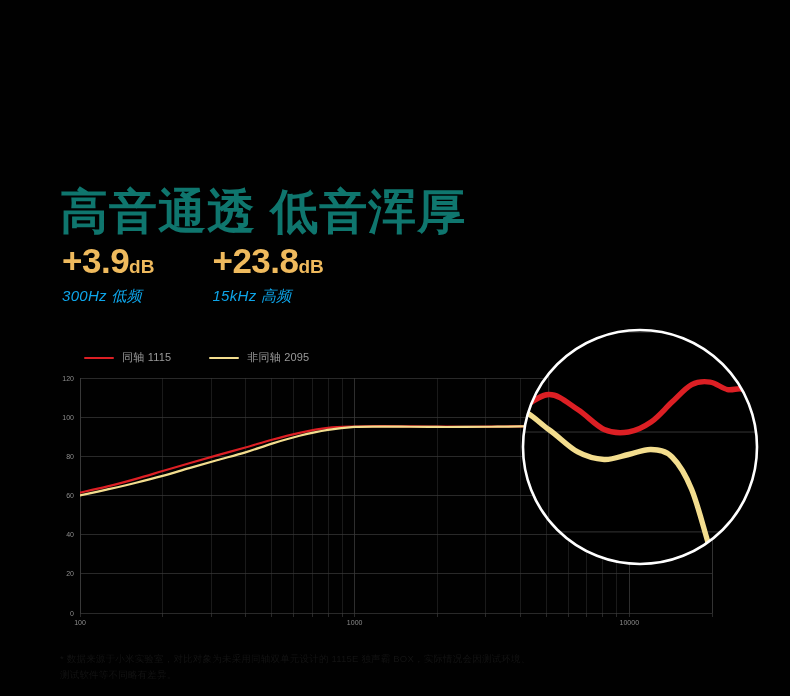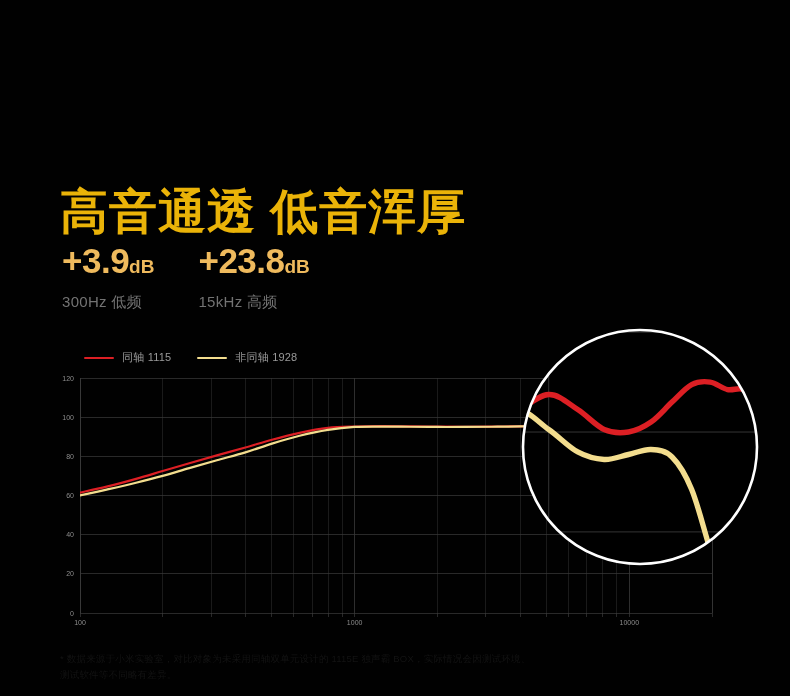--- a/index.html
+++ b/index.html
@@ -13,66 +13,67 @@
     position: relative;
     width: 790px; height: 696px;
     background: #010101;
   }
 
   
   .headline {
     position: absolute;
     left: 60px; top: 58px;
     width: 680px;
-    color: #eab308;
+    color: #0f766e;
     font-size: 48px;
     font-weight: 700;
     line-height: 1.28;
     letter-spacing: 1px;
     white-space: pre;
   }
   .headline-line { display: block; }
 
   
   .stats {
     position: absolute;
     left: 62px; top: 243px;
     display: flex;
-    gap: 44px;
+    gap: 58px;
   }
   .stat { display: block; }
   .stat-value {
     color: #efba5d;
     font-size: 35px;
     font-weight: 700;
     line-height: 1;
     letter-spacing: -0.5px;
     white-space: nowrap;
   }
   .stat-unit {
     font-size: 19px;
     font-weight: 700;
     letter-spacing: 0;
   }
   .stat-caption {
-    margin-top: 15px;
-    color: #737373;
+    margin-top: 9px;
+    color: #0ea5e9;
     font-size: 15px;
     font-weight: 400;
     letter-spacing: 0.3px;
     white-space: nowrap;
+    font-style: italic;
   }
 
   
   .legend {
     position: absolute;
     left: 84px; top: 350px;
     display: flex;
     align-items: center;
-    gap: 26px;
+    gap: 38px;
   }
   .legend-item {
     display: flex;
     align-items: center;
     gap: 8px;
   }
   .legend-swatch {
     display: block;
     width: 30px; height: 2px;
     border-radius: 1px;
@@ -139,21 +140,21 @@
     </div>
   </div>
 
   <div class="legend">
     <div class="legend-item">
       <span class="legend-swatch red"></span>
       <span class="legend-label">同轴 1115</span>
     </div>
     <div class="legend-item">
       <span class="legend-swatch gold"></span>
-      <span class="legend-label">非同轴 1928</span>
+      <span class="legend-label">非同轴 2095</span>
     </div>
   </div>
 
   <div class="chart-wrap">
     <svg class="chart-svg" viewBox="0 0 790 696">
       <defs>
         <clipPath id="plotClip">
           <rect x="80" y="378" width="632" height="236"></rect>
         </clipPath>
         <clipPath id="lensClip">

